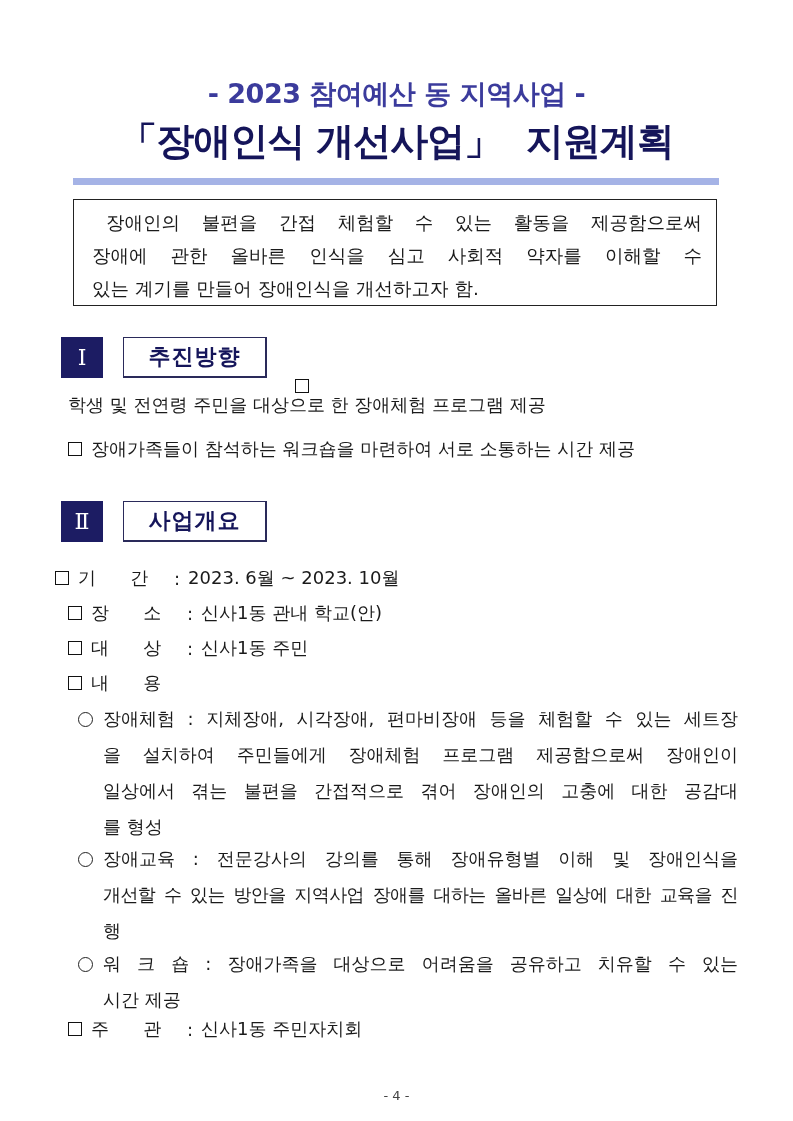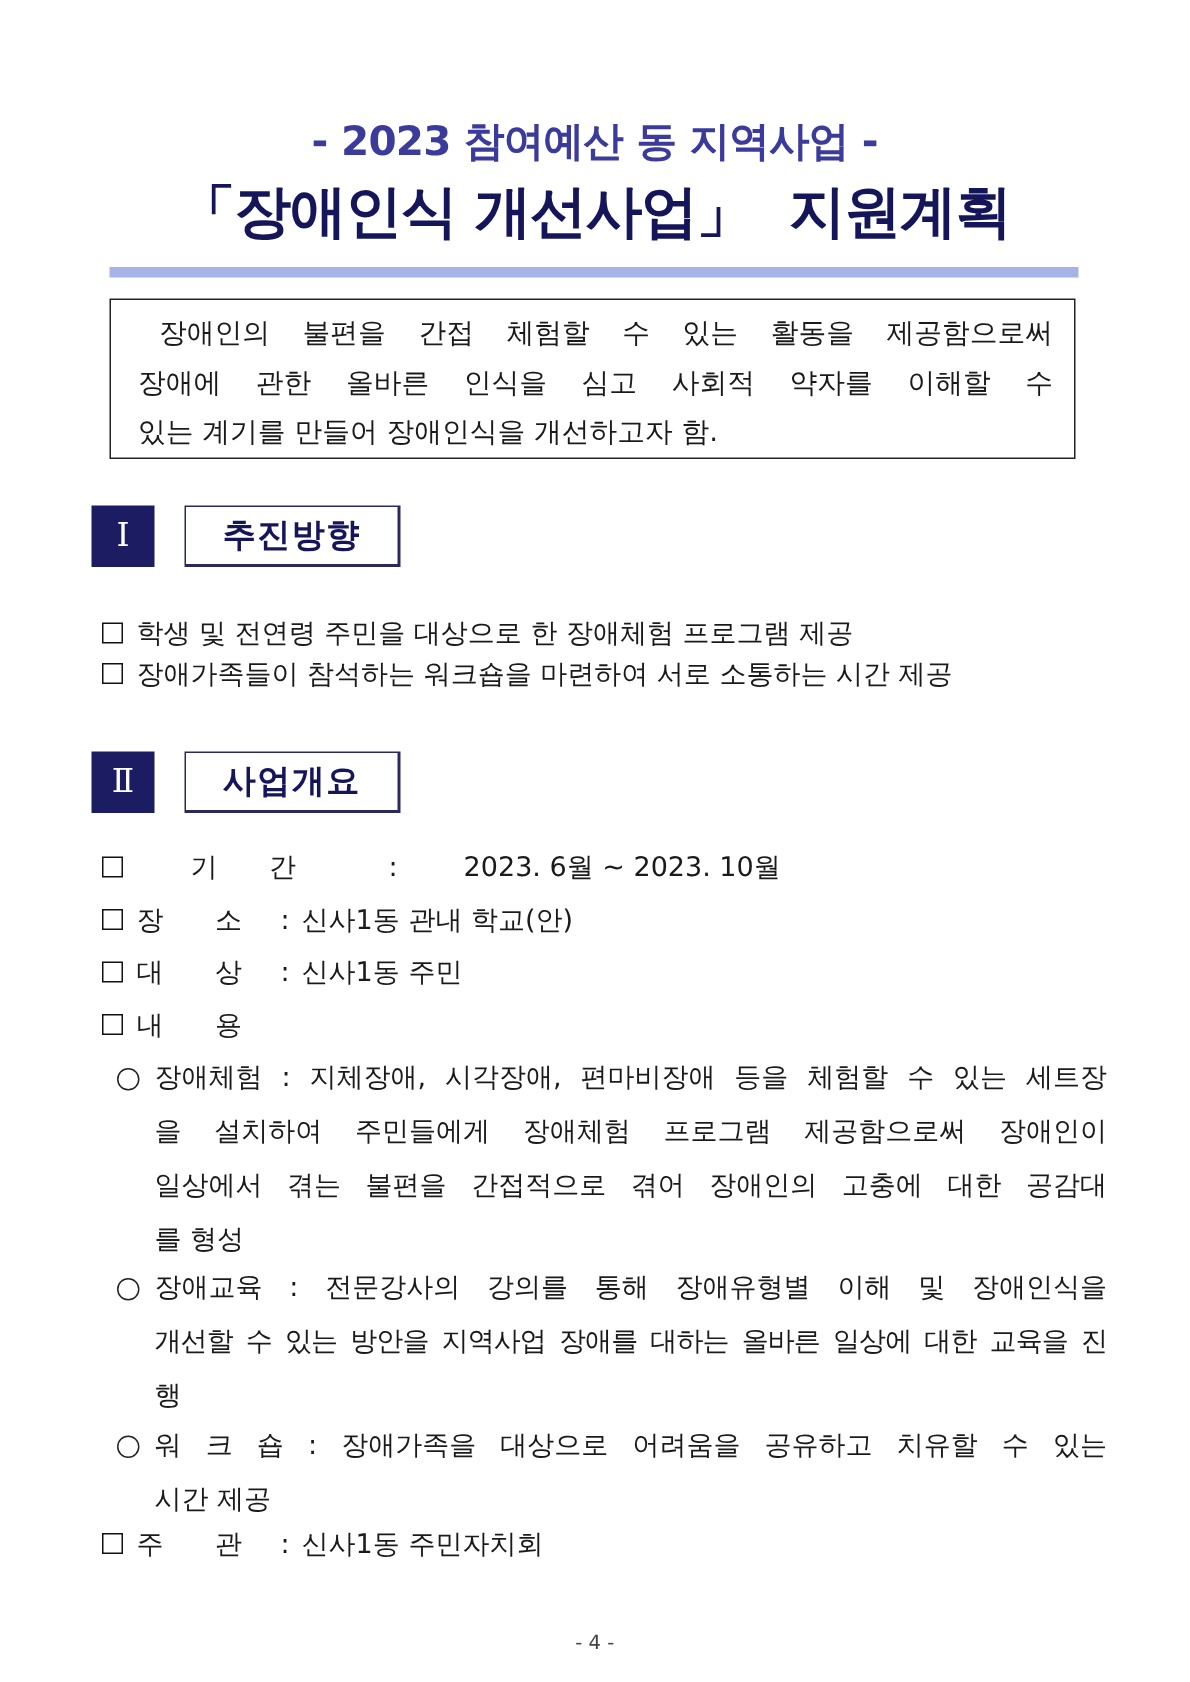--- a/index.html
+++ b/index.html
@@ -75,33 +75,33 @@
 
 <div class="abs intro-box">
   <div class="intro-line first">장애인의 불편을 간접 체험할 수 있는 활동을 제공함으로써</div>
   <div class="intro-line">장애에 관한 올바른 인식을 심고 사회적 약자를 이해할 수</div>
   <div class="intro-line last">있는 계기를 만들어 장애인식을 개선하고자 함.</div>
 </div>
 
 <div class="abs sec-num" style="left:61px; top:337px;">Ⅰ</div>
 <div class="abs sec-title" style="left:123px; top:337px;">추진방향</div>
 
-<div class="abs row" style="left:68px; top:408px;">
+<div class="abs row" style="left:68px; top:379px;flex-direction:column;">
   <span class="sq"></span>
   <span>학생 및 전연령 주민을 대상으로 한 장애체험 프로그램 제공</span>
 </div>
 <div class="abs row" style="left:68px; top:435px;">
   <span class="sq"></span>
   <span>장애가족들이 참석하는 워크숍을 마련하여 서로 소통하는 시간 제공</span>
 </div>
 
 <div class="abs sec-num" style="left:61px; top:501px;">Ⅱ</div>
 <div class="abs sec-title" style="left:123px; top:501px;">사업개요</div>
 
-<div class="abs row" style="left:68px; top:564px;gap:36px;">
+<div class="abs row" style="left:55px; top:564px;">
   <span class="sq"></span>
   <span class="label-cell">기      간</span>
   <span style="margin-right:8px;">:</span>
   <span>2023. 6월 ~ 2023. 10월</span>
 </div>
 <div class="abs row" style="left:68px; top:599px;">
   <span class="sq"></span>
   <span class="label-cell">장      소</span>
   <span style="margin-right:8px;">:</span>
   <span>신사1동 관내 학교(안)</span>

